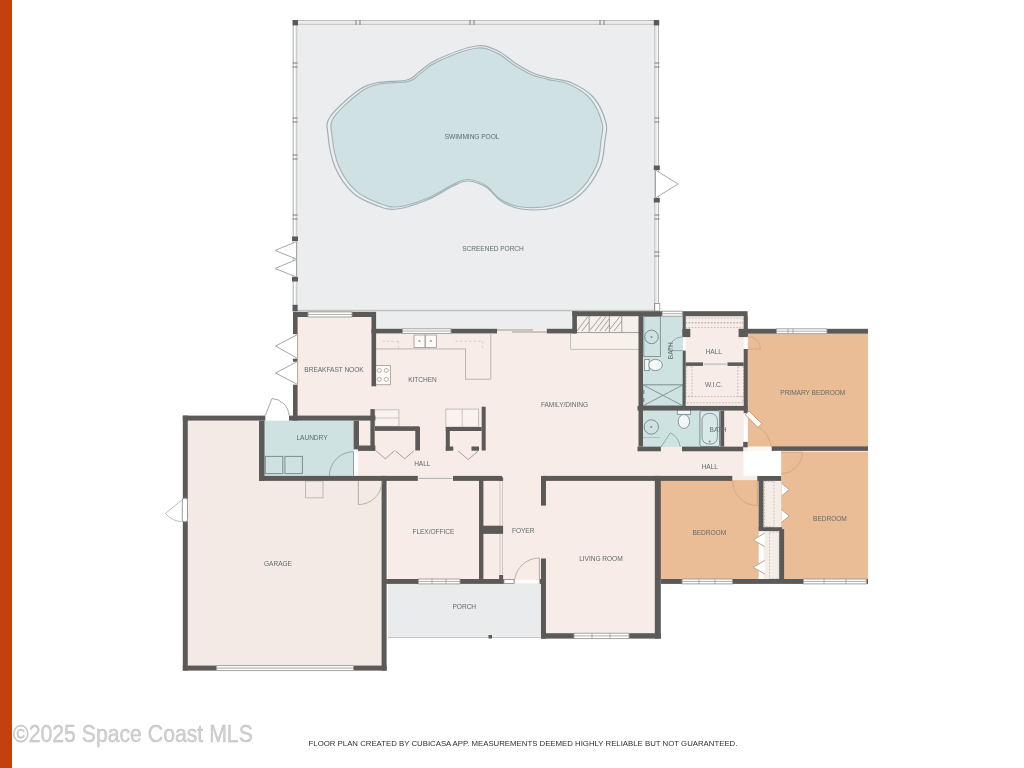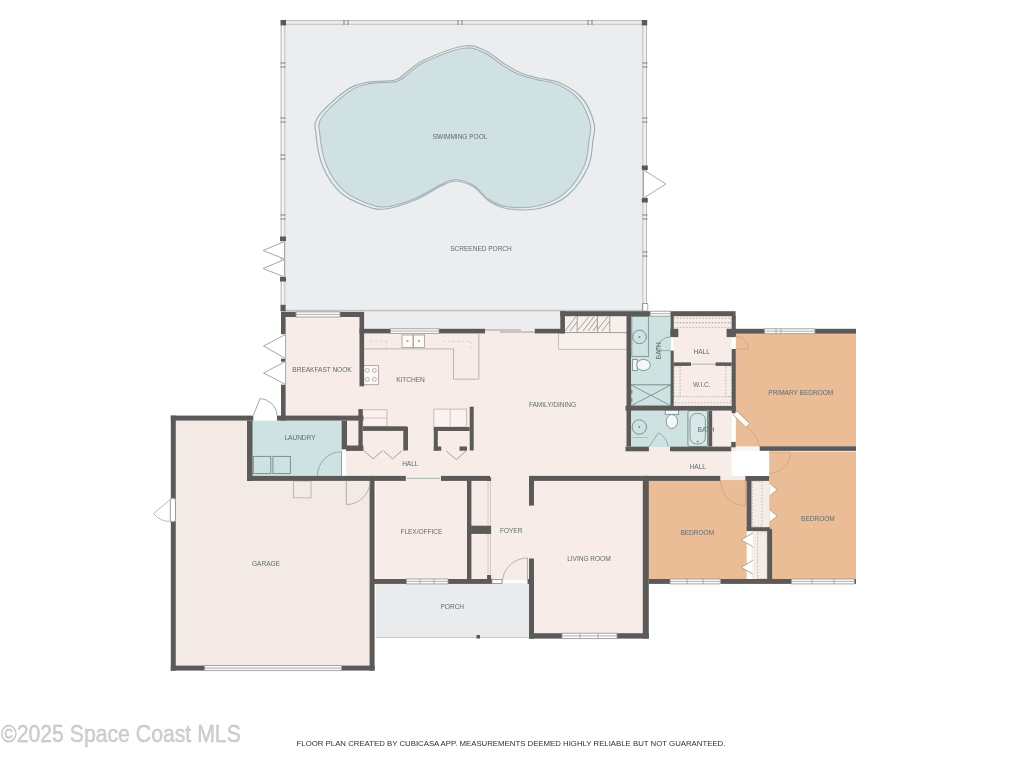--- a/index.html
+++ b/index.html
@@ -1,16 +1,16 @@
 <!DOCTYPE html>
 <html><head>
 <meta charset="utf-8">
 <style>
 html,body{margin:0;padding:0;background:#ffffff;}
-#page{width:856px;height:768px;position:relative;overflow:hidden;background:#c2410c;}
+#page{width:856px;height:768px;position:relative;overflow:hidden;background:#c2410c;padding-left:12px;}
 svg{display:block;}
 .lbl{font-family:"Liberation Sans",sans-serif;font-size:6.6px;letter-spacing:-0.05px;fill:#606c6e;}
 </style>
 </head>
 <body>
 <div id="page">
 <svg width="1024" height="768" viewBox="0 0 1024 768" xmlns="http://www.w3.org/2000/svg">
 
 <rect x="0" y="0" width="1024" height="768" fill="#ffffff"></rect>
 <g id="porchzone">

